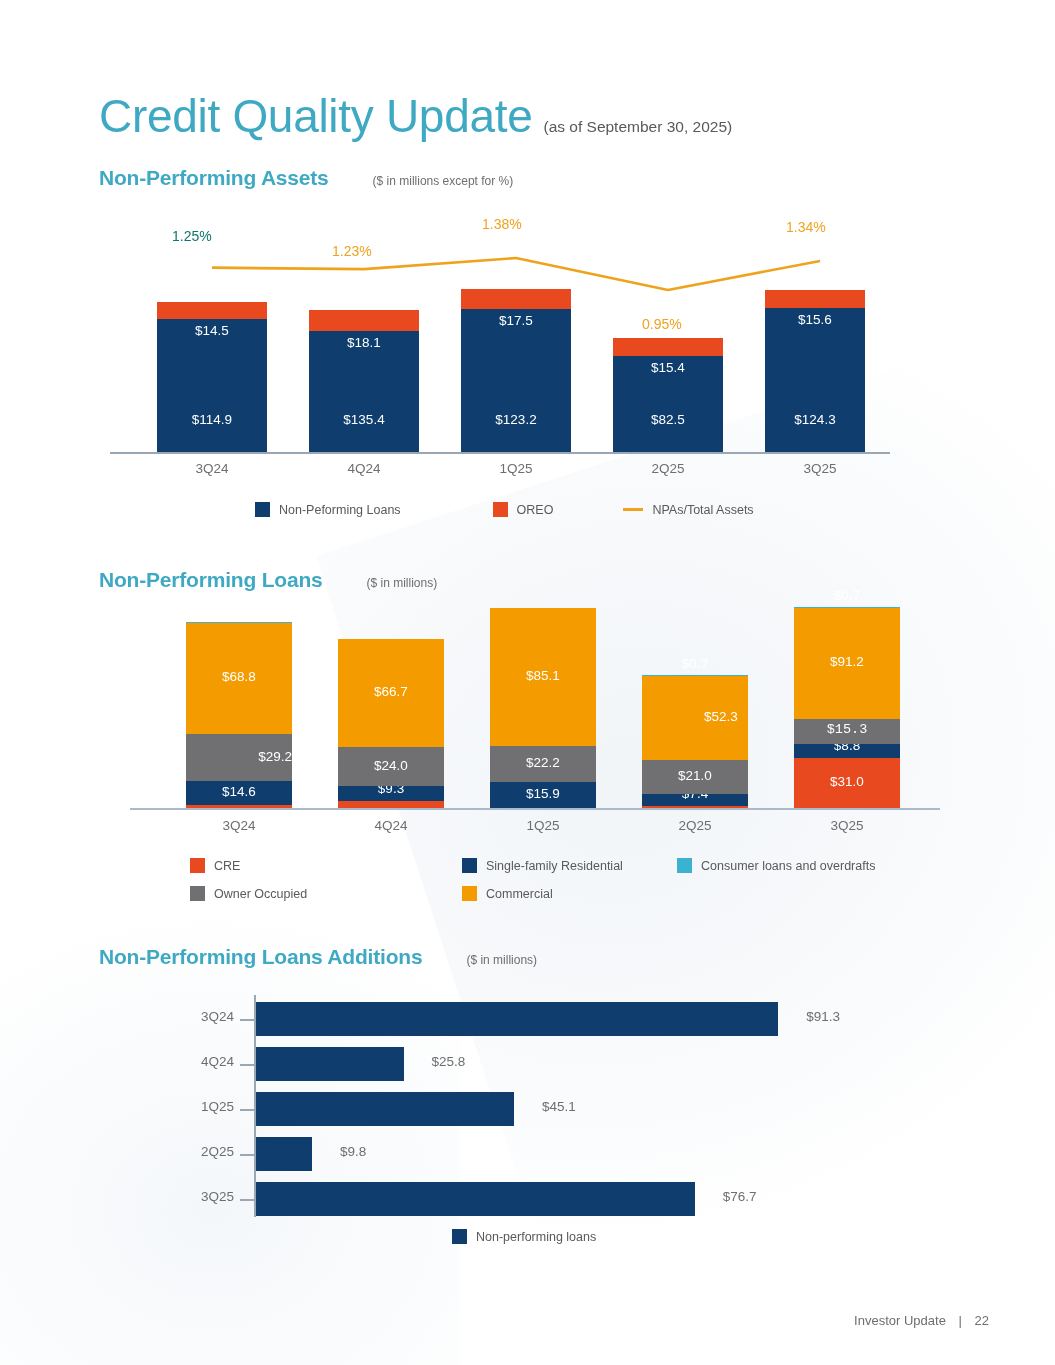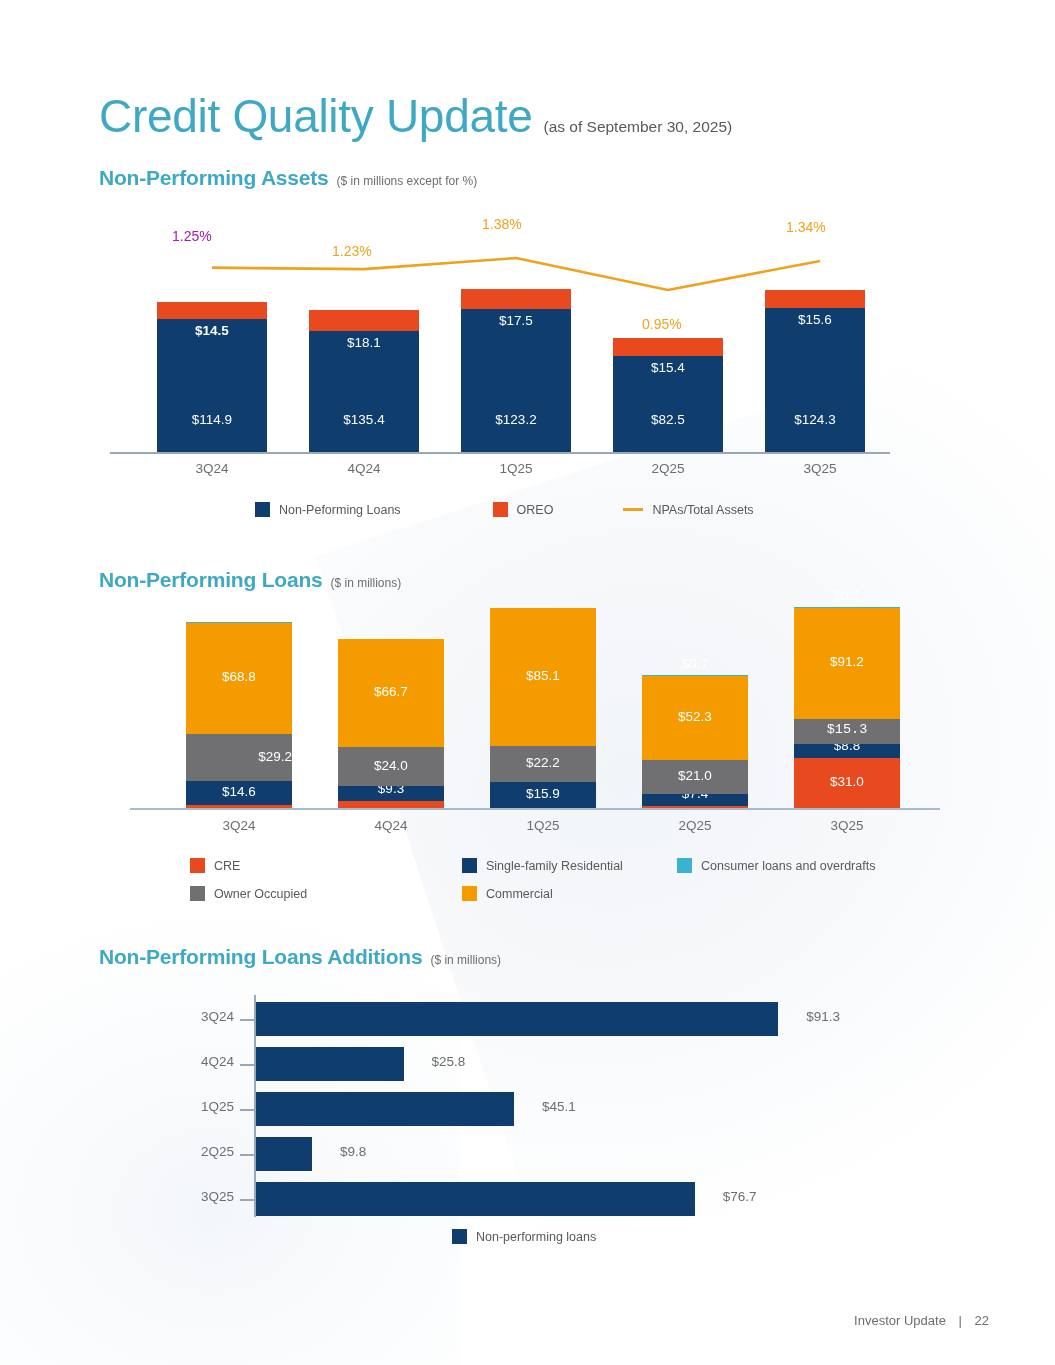--- a/index.html
+++ b/index.html
@@ -23,21 +23,21 @@
     pointer-events:none;
   }
 
   .page{position:relative;width:1055px;height:1365px;}
 
   
   .title-row{position:absolute;left:99px;top:93px;display:flex;align-items:baseline;}
   .title{font-size:46px;color:#3FA9C4;font-weight:400;letter-spacing:-0.3px;line-height:1;}
   .title-sub{font-size:15.5px;color:#59595B;margin-left:11px;}
 
-  .sec-head{position:absolute;display:flex;align-items:baseline;}
+  .sec-head{position:absolute;display:flex;align-items:baseline;gap:36px;}
   .sec-title{font-size:21px;font-weight:bold;color:#3FA9C4;letter-spacing:-0.2px;}
   .sec-sub{font-size:12px;color:#6D6E71;margin-left:8px;}
 
   
   .chart{position:absolute;}
   .bar-col{position:absolute;bottom:0;}
   .seg{position:absolute;left:0;width:100%;}
   .seg-lbl{
     position:absolute;left:0;width:100%;text-align:center;
     color:#ffffff;font-size:13.5px;white-space:nowrap;
@@ -82,29 +82,29 @@
   <div class="sec-head" style="left:99px;top:166px;">
     <span class="sec-title">Non-Performing Assets</span>
     <span class="sec-sub">($ in millions except for %)</span>
   </div>
 
   <div class="chart" id="chart1" style="left:0;top:0;width:1055px;height:540px;">
       <div class="axis-line" style="left:110px;top:452px;width:780px;height:2px;background:#9AA7B4;"></div>
       <svg style="position:absolute;left:0;top:0;width:1055px;height:540px;pointer-events:none;">
         <polyline points="212,267.6744186046512 364,269.16279069767444 516,258 668,290 820,260.9767441860465" fill="none" stroke="#EFA31D" stroke-width="2.6" stroke-linejoin="round"></polyline>
       </svg>
-      <div class="pct" style="left:172px;top:227.67441860465118px;color:#a21caf;">1.25%</div>
+      <div class="pct" style="left:172px;top:227.67441860465118px;color:#0f766e;">1.25%</div>
       <div class="pct" style="left:332px;top:243.16279069767444px;color:#EFA31D;">1.23%</div>
       <div class="pct" style="left:482px;top:216px;color:#EFA31D;">1.38%</div>
       <div class="pct" style="left:642px;top:316px;color:#EFA31D;">0.95%</div>
       <div class="pct" style="left:786px;top:218.97674418604652px;color:#EFA31D;">1.34%</div>
       <div class="bar-col" style="left:157px;top:301.896px;width:110px;height:150.10399999999998px;">
         <div class="seg" style="top:0;height:16.82px;background:#E8491E;"></div>
         <div class="seg" style="top:16.82px;height:133.284px;background:#0E3D6E;"></div>
-        <div class="seg-lbl" style="top:20.82px;font-weight:bold;">$14.5</div>
+        <div class="seg-lbl" style="top:20.82px;">$14.5</div>
         <div class="seg-lbl" style="top:110.10399999999998px;">$114.9</div>
       </div>
       <div class="cat-lbl" style="left:157px;top:461px;width:110px;">3Q24</div>
       <div class="bar-col" style="left:309px;top:310.24800000000005px;width:110px;height:141.75199999999998px;">
         <div class="seg" style="top:0;height:20.996px;background:#E8491E;"></div>
         <div class="seg" style="top:20.996px;height:120.75599999999999px;background:#0E3D6E;"></div>
         <div class="seg-lbl" style="top:24.996px;">$18.1</div>
         <div class="seg-lbl" style="top:101.75199999999998px;">$135.4</div>
       </div>
       <div class="cat-lbl" style="left:309px;top:461px;width:110px;">4Q24</div>
@@ -186,21 +186,21 @@
       </div>
       <div class="cat-lbl" style="left:490px;top:818px;width:106px;">1Q25</div>
       <div class="bar-col" style="left:642px;top:674.512px;width:106px;height:133.488px;">
         <div class="seg" style="top:131.868px;height:1.62px;background:#E8491E;"></div>
         <div class="seg-lbl" style="top:113.488px;">$1.0</div>
         <div class="seg" style="top:119.88px;height:11.988000000000001px;background:#0E3D6E;"></div>
         <div class="seg-lbl" style="top:111.868px;">$7.4</div>
         <div class="seg" style="top:85.85999999999999px;height:34.02px;background:#706F72;"></div>
         <div class="seg-lbl" style="top:93.86999999999999px;">$21.0</div>
         <div class="seg" style="top:1.1339999999999861px;height:84.726px;background:#F49B00;"></div>
-        <div class="seg-lbl" style="top:34.496999999999986px;">$52.3</div>
+        <div class="seg-lbl" style="top:34.496999999999986px;padding-left:26px;">$52.3</div>
         <div class="seg" style="top:-1.3766765505351941e-14px;height:1.134px;background:#3BB3D0;"></div>
         <div class="seg-lbl" style="top:-18.866000000000014px;">$0.7</div>
       </div>
       <div class="cat-lbl" style="left:642px;top:818px;width:106px;">2Q25</div>
       <div class="bar-col" style="left:794px;top:606.634px;width:106px;height:201.366px;">
         <div class="seg" style="top:151.14600000000002px;height:50.220000000000006px;background:#E8491E;"></div>
         <div class="seg-lbl" style="top:167.25600000000003px;">$31.0</div>
         <div class="seg" style="top:136.89000000000001px;height:14.256000000000002px;background:#0E3D6E;"></div>
         <div class="seg-lbl" style="top:131.14600000000002px;">$8.8</div>
         <div class="seg" style="top:112.10400000000001px;height:24.786px;background:#706F72;"></div>

